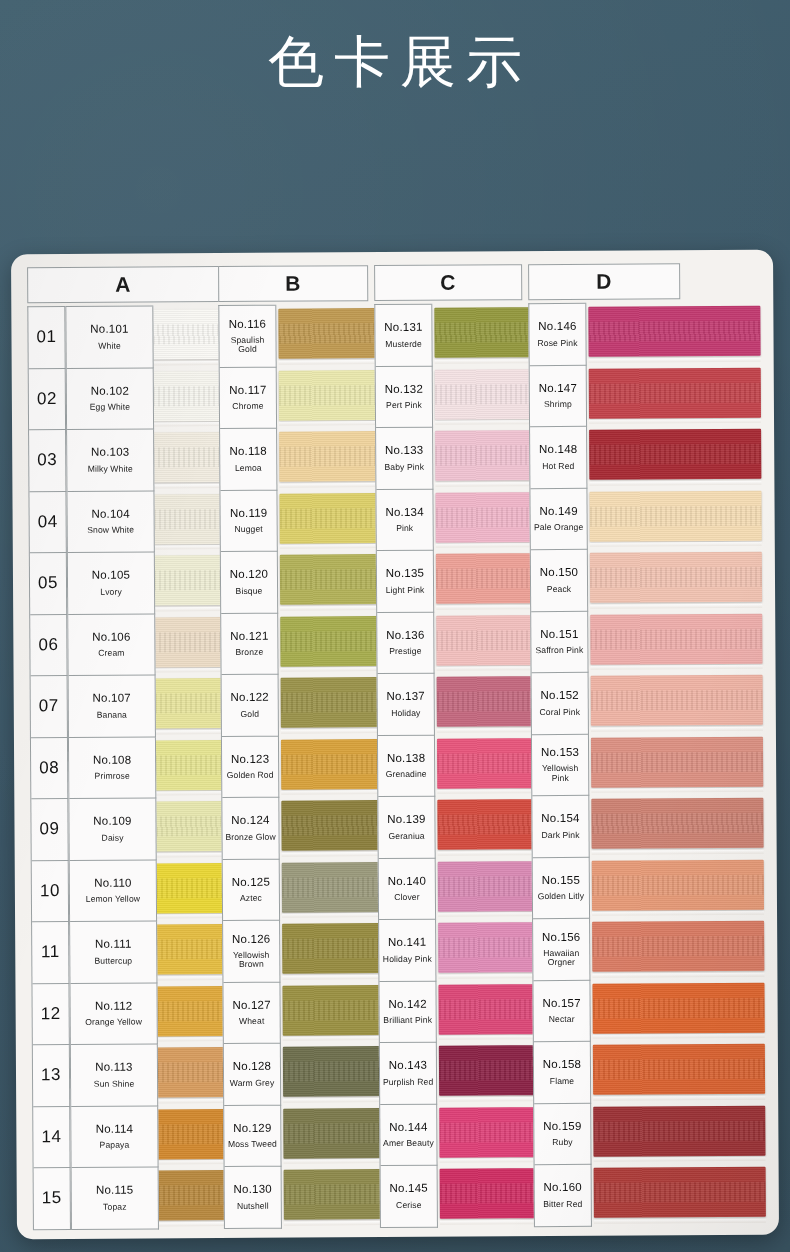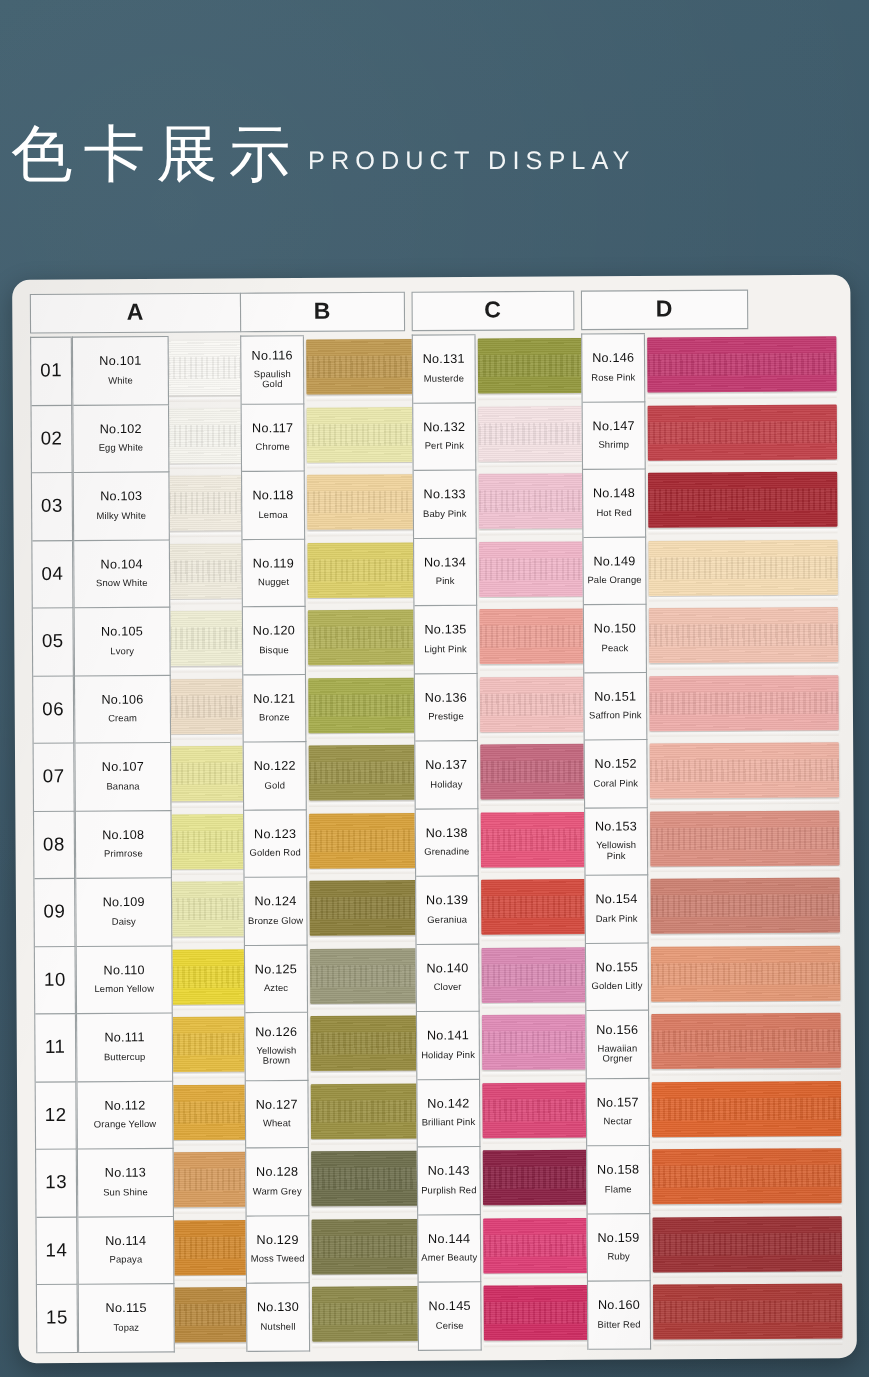--- a/index.html
+++ b/index.html
@@ -22,21 +22,21 @@
       radial-gradient(circle at 80% 80%, rgba(0,0,0,.07), transparent 60%),
       linear-gradient(160deg, #42606f 0%, #3c5767 55%, #395361 100%);
   }
 
   
   #header {
     position: absolute;
     top: 0; left: 0; right: 0;
     height: 250px;
     display: flex;
-    flex-direction: row;
+    flex-direction: column;
     align-items: center;
     justify-content: flex-start;
     padding-top: 30px;
   }
   #title-cn {
     color: #ffffff;
     font-size: 56px;
     letter-spacing: 10px;
     font-weight: 400;
     line-height: 1.15;
@@ -232,21 +232,20 @@
     z-index: 3;
   }
 </style>
 </head>
 <body>
 
 <div id="page-backdrop"></div>
 
 <div id="header">
   <div id="title-cn">色卡展示</div>
-  <div id="title-en">PRODUCT DISPLAY</div>
 </div>
 
 <div id="card-board">
   <div id="columns-root">
       <div class="column col-a">
         <div class="col-header ch-a">
           <span>A</span>
         </div>
         <div class="index-strip">
           <div class="index-cell">01</div>

